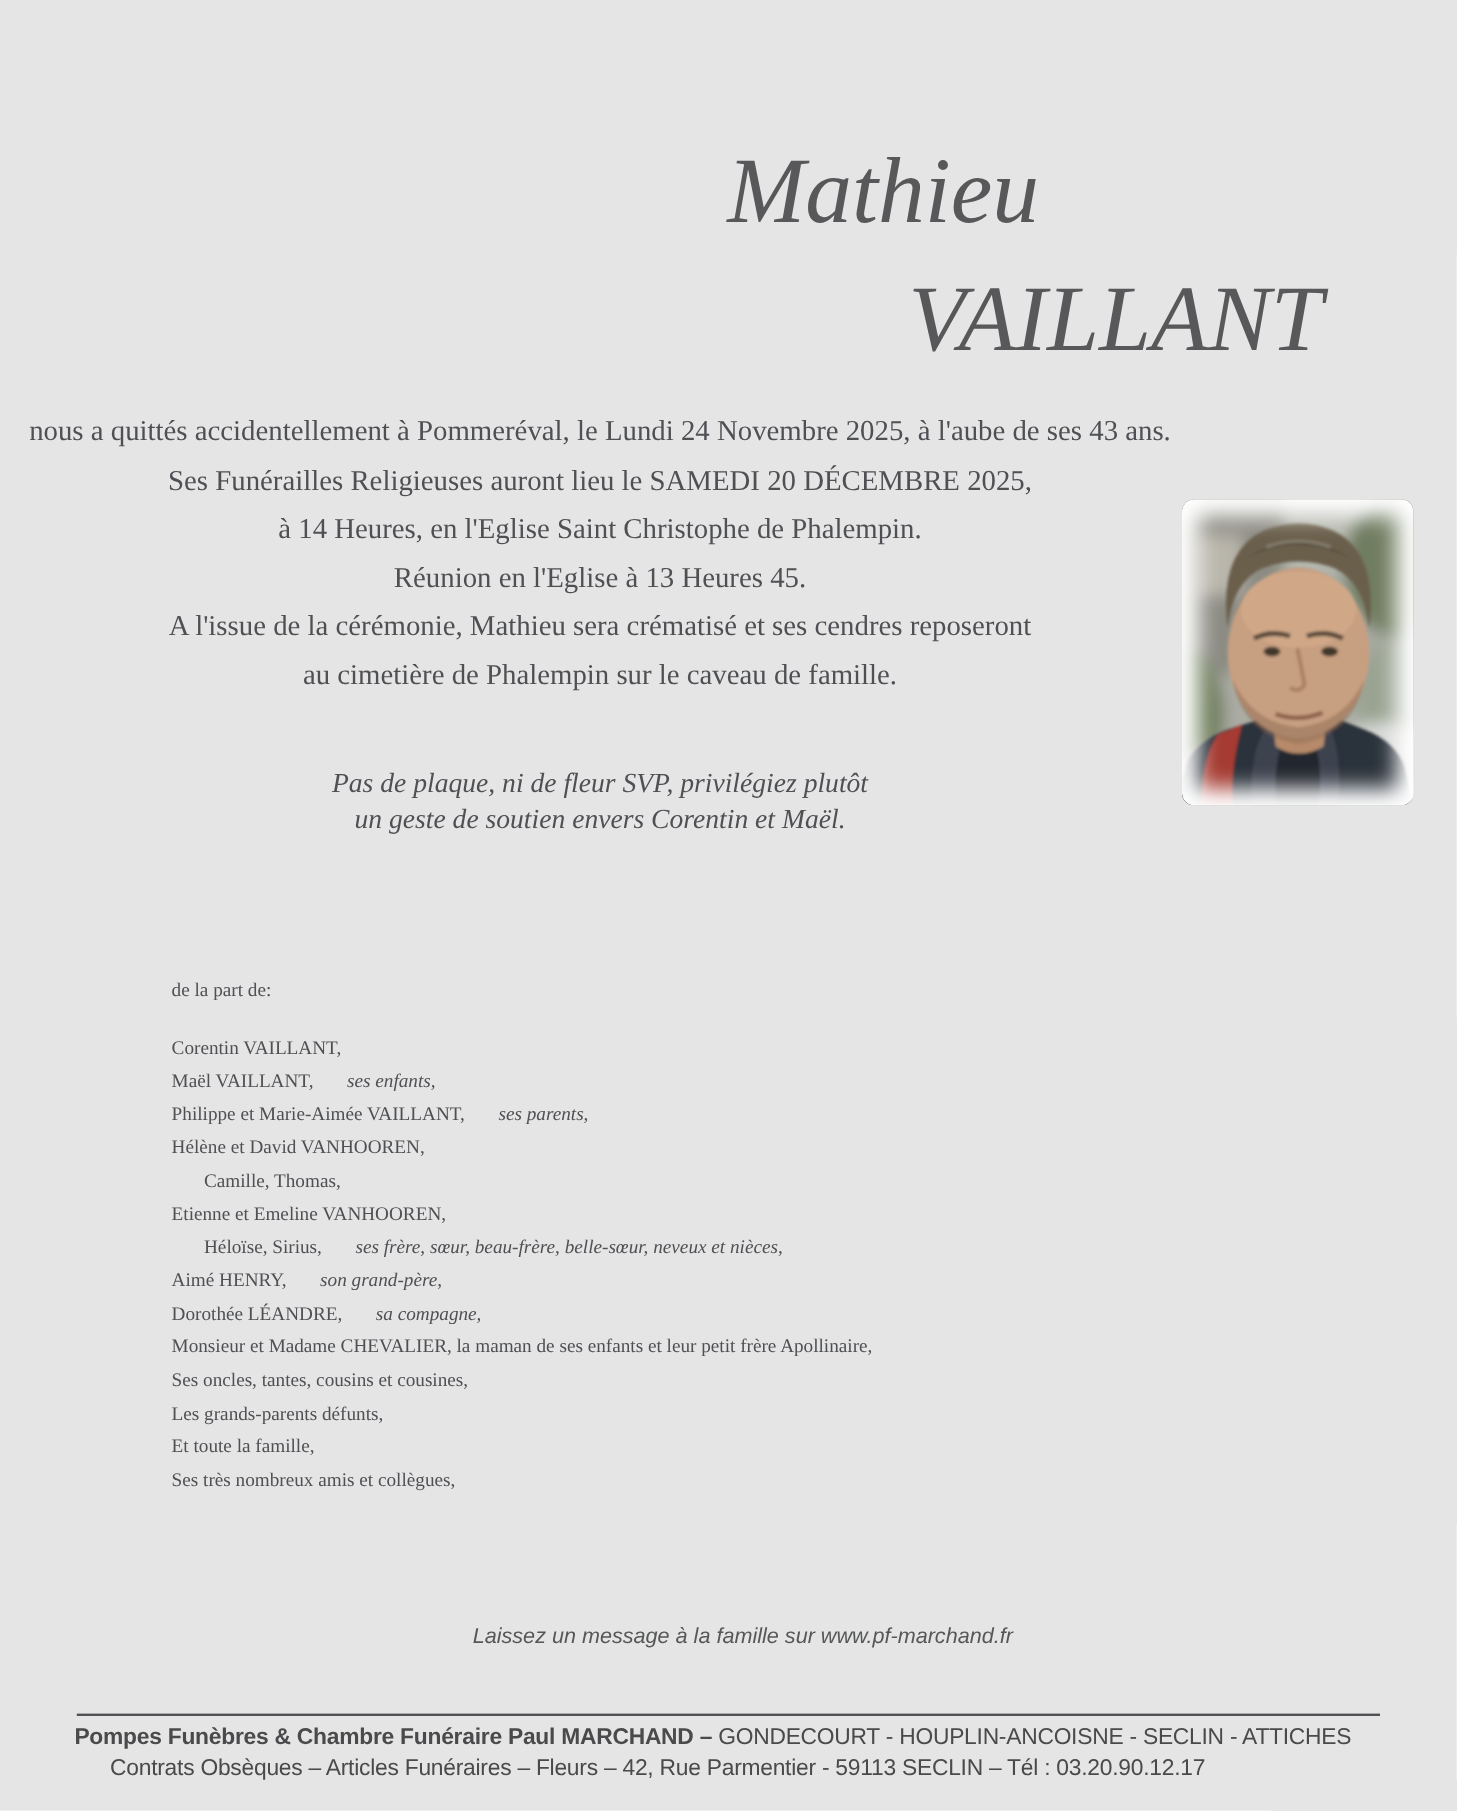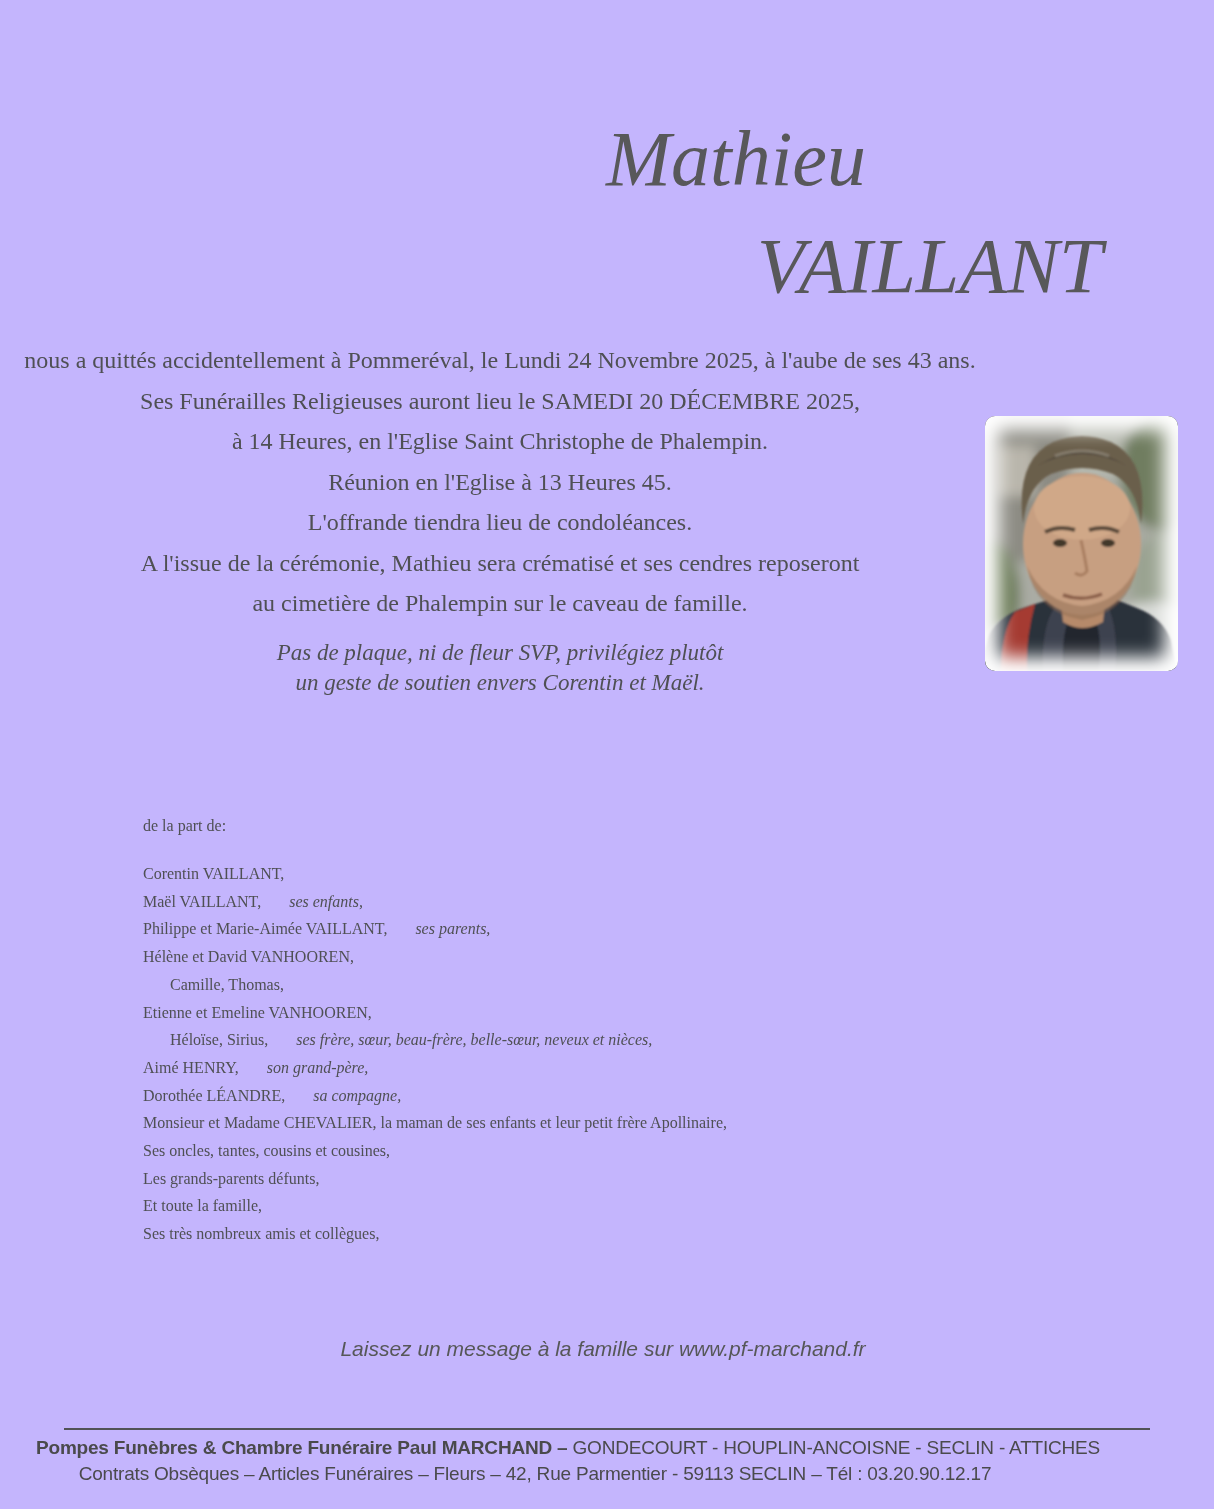--- a/index.html
+++ b/index.html
@@ -1,19 +1,19 @@
 <!DOCTYPE html>
 <html lang="fr"><head>
 <meta charset="utf-8">
 <title>Faire-part</title>
 <style>
   html,body{margin:0;padding:0;background:#ffffff;}
   .page{
     position:relative;width:1214px;height:1509px;margin:0 auto;
-    background:#c4b5fd;overflow:hidden;
+    background:#e5e5e5;overflow:hidden;
     font-family:"Liberation Serif",serif;color:#4f5054;
   }
   
   .first-name{
     position:absolute;left:606px;top:120px;margin:0;
     font-size:78px;line-height:1;font-style:italic;font-weight:normal;color:#58585a;
     white-space:nowrap;
   }
   .last-name{
     position:absolute;left:742px;top:212px;margin:15px;
@@ -33,28 +33,28 @@
   .photo::after{content:"";position:absolute;inset:0;border-radius:10px;
     box-shadow:inset 0 0 18px 14px #ffffff;}
   
   .family{position:absolute;left:143px;top:812px;font-size:16px;}
   .family-heading{margin:0 0 20px 0;line-height:28px;}
   .family-row{line-height:27.7px;white-space:nowrap;}
   .family-row.indent{padding-left:27px;font-family:Liberation Serif, serif;}
   .relation{font-style:italic;margin-left:28px;}
   
   .message{position:absolute;left:0;top:1337px;width:1164px;box-sizing:border-box;
-    padding-left:42px;margin:0;text-align:center;
+    padding-left:42px;margin:16px;text-align:center;
     font-family:"Liberation Sans",sans-serif;font-style:italic;
-    font-size:21px;color:#565758;}
+    font-size:18px;color:#565758;}
   
   .footer-rule{position:absolute;left:64px;top:1428px;width:1086px;height:2px;
     background:#515255;}
   .footer{position:absolute;left:0;top:1435px;width:1034px;box-sizing:border-box;
-    padding-left:36px;text-align:center;
+    padding-left:62px;text-align:center;
     font-family:"Liberation Sans",sans-serif;font-size:19px;color:#4a4a4c;
     letter-spacing:-0.2px;}
   .footer p{margin:0;line-height:26px;white-space:nowrap;}
   .footer .bold{font-weight:bold;}
 </style>
 </head>
 <body>
 
 <div class="page">
 
@@ -116,21 +116,20 @@
         <path d="M 78 179 Q 97 186 117 178" stroke="#8a5f4a" stroke-width="3.5" fill="none"></path>
       </g>
     </svg>
   </div>
 
   <div class="announce">
     <p>nous a quittés accidentellement à Pommeréval, le Lundi 24 Novembre 2025, à l'aube de ses 43 ans.</p>
     <p>Ses Funérailles Religieuses auront lieu le SAMEDI 20 DÉCEMBRE 2025,</p>
     <p>à 14 Heures, en l'Eglise Saint Christophe de Phalempin.</p>
     <p>Réunion en l'Eglise à 13 Heures 45.</p>
-    <p>L'offrande tiendra lieu de condoléances.</p>
     <p>A l'issue de la cérémonie, Mathieu sera crématisé et ses cendres reposeront</p>
     <p>au cimetière de Phalempin sur le caveau de famille.</p>
   </div>
 
   <div class="request">
     <p>Pas de plaque, ni de fleur SVP, privilégiez plutôt</p>
     <p>un geste de soutien envers Corentin et Maël.</p>
   </div>
 
   <div class="family">

